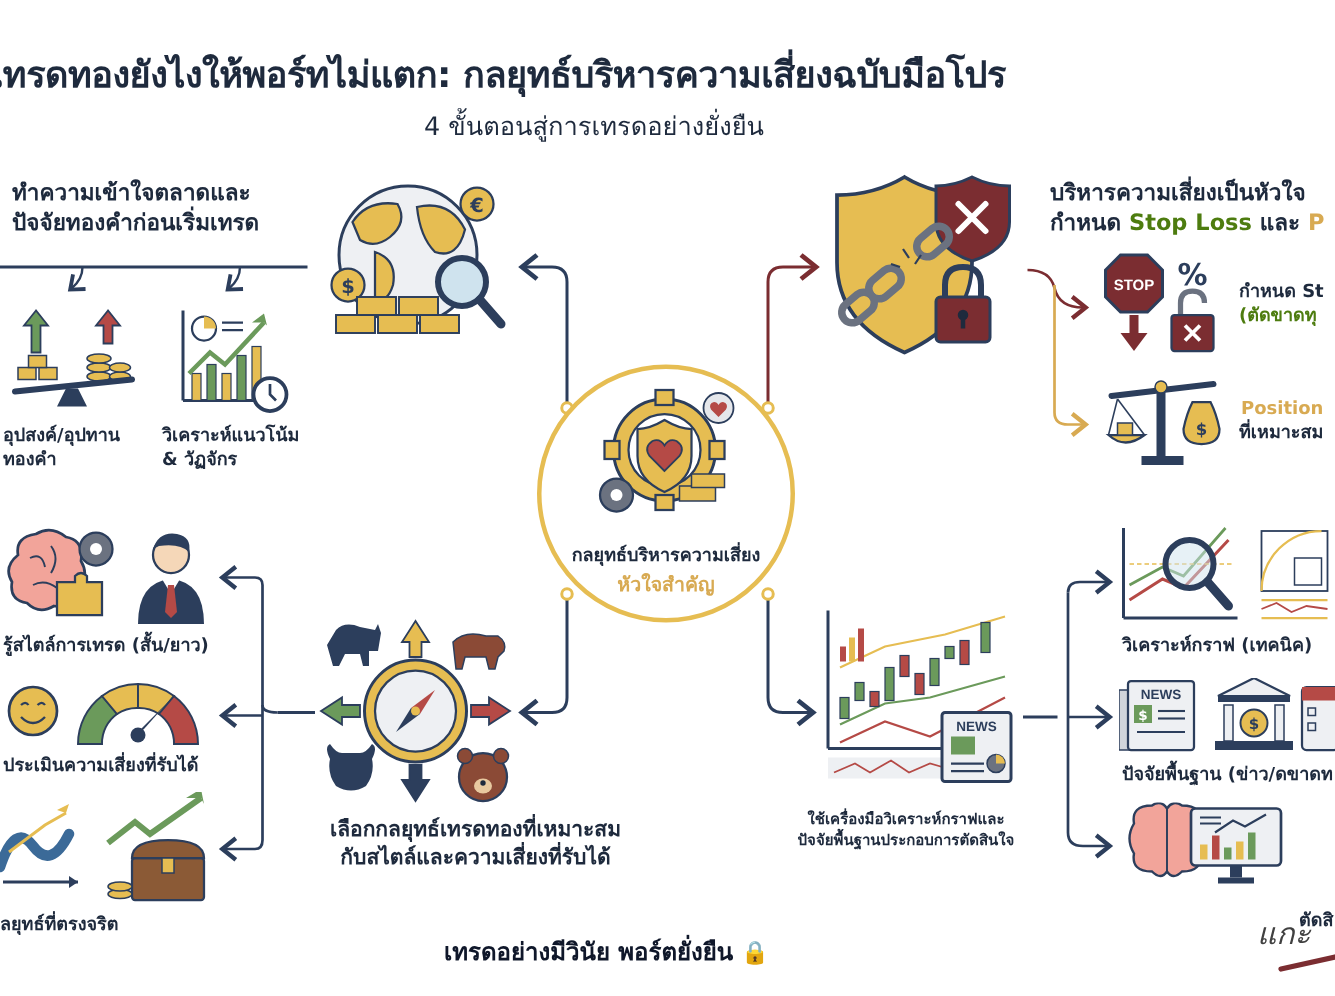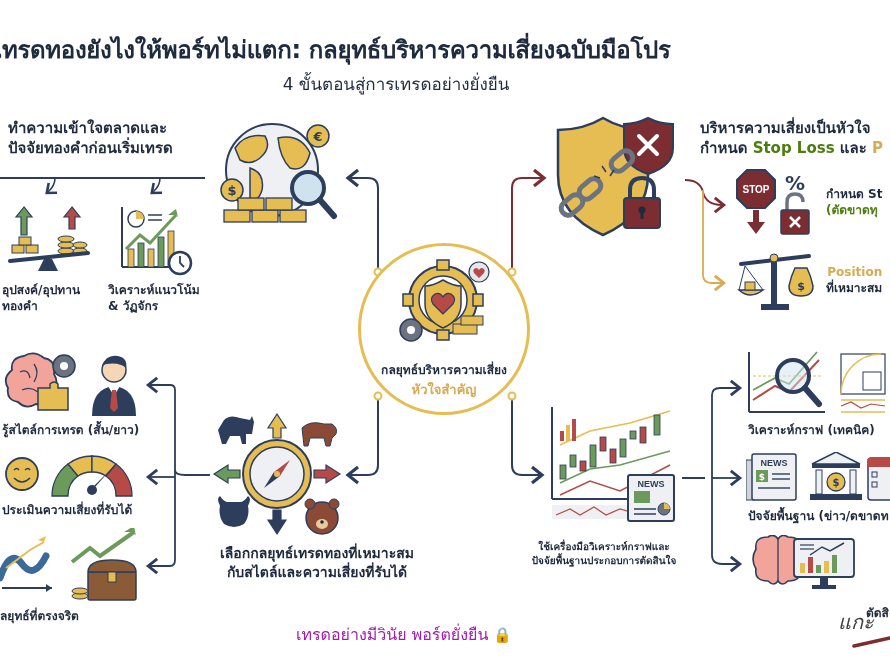--- a/index.html
+++ b/index.html
@@ -7,21 +7,21 @@
   body { position: relative; font-family: "DejaVu Sans", "Liberation Sans", sans-serif; color: #1f2937; }
   .abs { position: absolute; }
   .title { left: 0; top: 30px; width: 890px; font-size: 24px; font-weight: bold; color: #1e2a3d; white-space: nowrap; letter-spacing: -0.3px; padding-left: 0; }
   .subtitle { left: 0; top: 70px; width: 792px; text-align: center; font-size: 17px; color: #1e2a3d; }
   .heading { font-size: 15px; font-weight: bold; color: #1e2a3d; line-height: 1.35; white-space: nowrap; }
   .label { font-size: 12px; font-weight: bold; color: #1e2a3d; line-height: 1.35; white-space: nowrap; text-align: left; }
   .maroon { color: #4d7c0f; }
   .gold { color: #d8aa52; }
   svg { display: block; }
   .center-circle { left: 358px; top: 243px; width: 172px; height: 172px; border-radius: 50%; border: 3px solid #e6bd52; background: #fff; }
-  .footer { left: 296px; top: 622px; font-size: 16px; font-weight: normal; color: #a21caf; white-space: nowrap; }
+  .footer { left: 296px; top: 622px; font-size: 16px; font-weight: bold; color: #0f172a; white-space: nowrap; }
   .brand { left: 838px; top: 606px; font-size: 20px; font-style: italic; font-weight: normal; color: #404040; white-space: nowrap; }
 </style>
 </head>
 <body>
 
 <div class="abs title" style="left:-6px;">เทรดทองยังไงให้พอร์ทไม่แตก: กลยุทธ์บริหารความเสี่ยงฉบับมือโปร</div>
 <div class="abs subtitle">4 ขั้นตอนสู่การเทรดอย่างยั่งยืน</div>
 
 <svg class="abs" style="left:0;top:0;" width="890" height="664">
   <defs>

